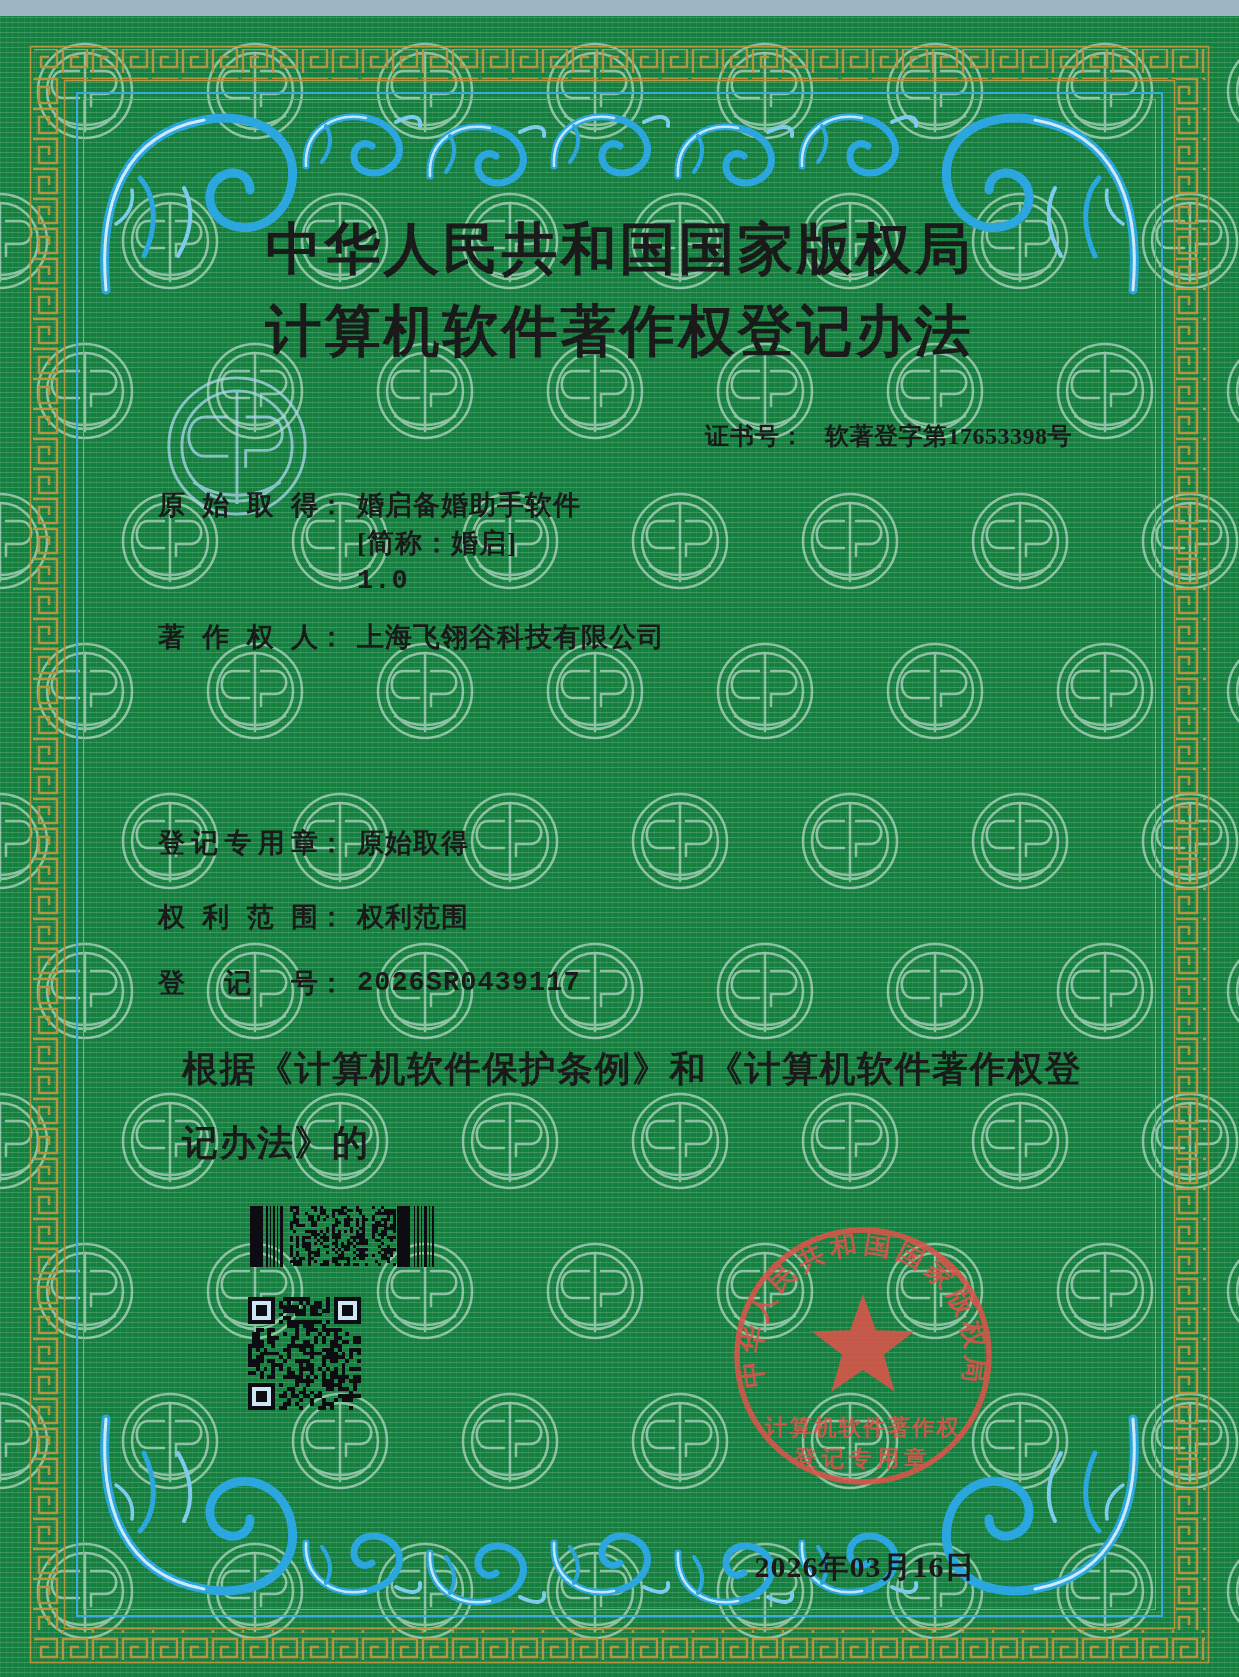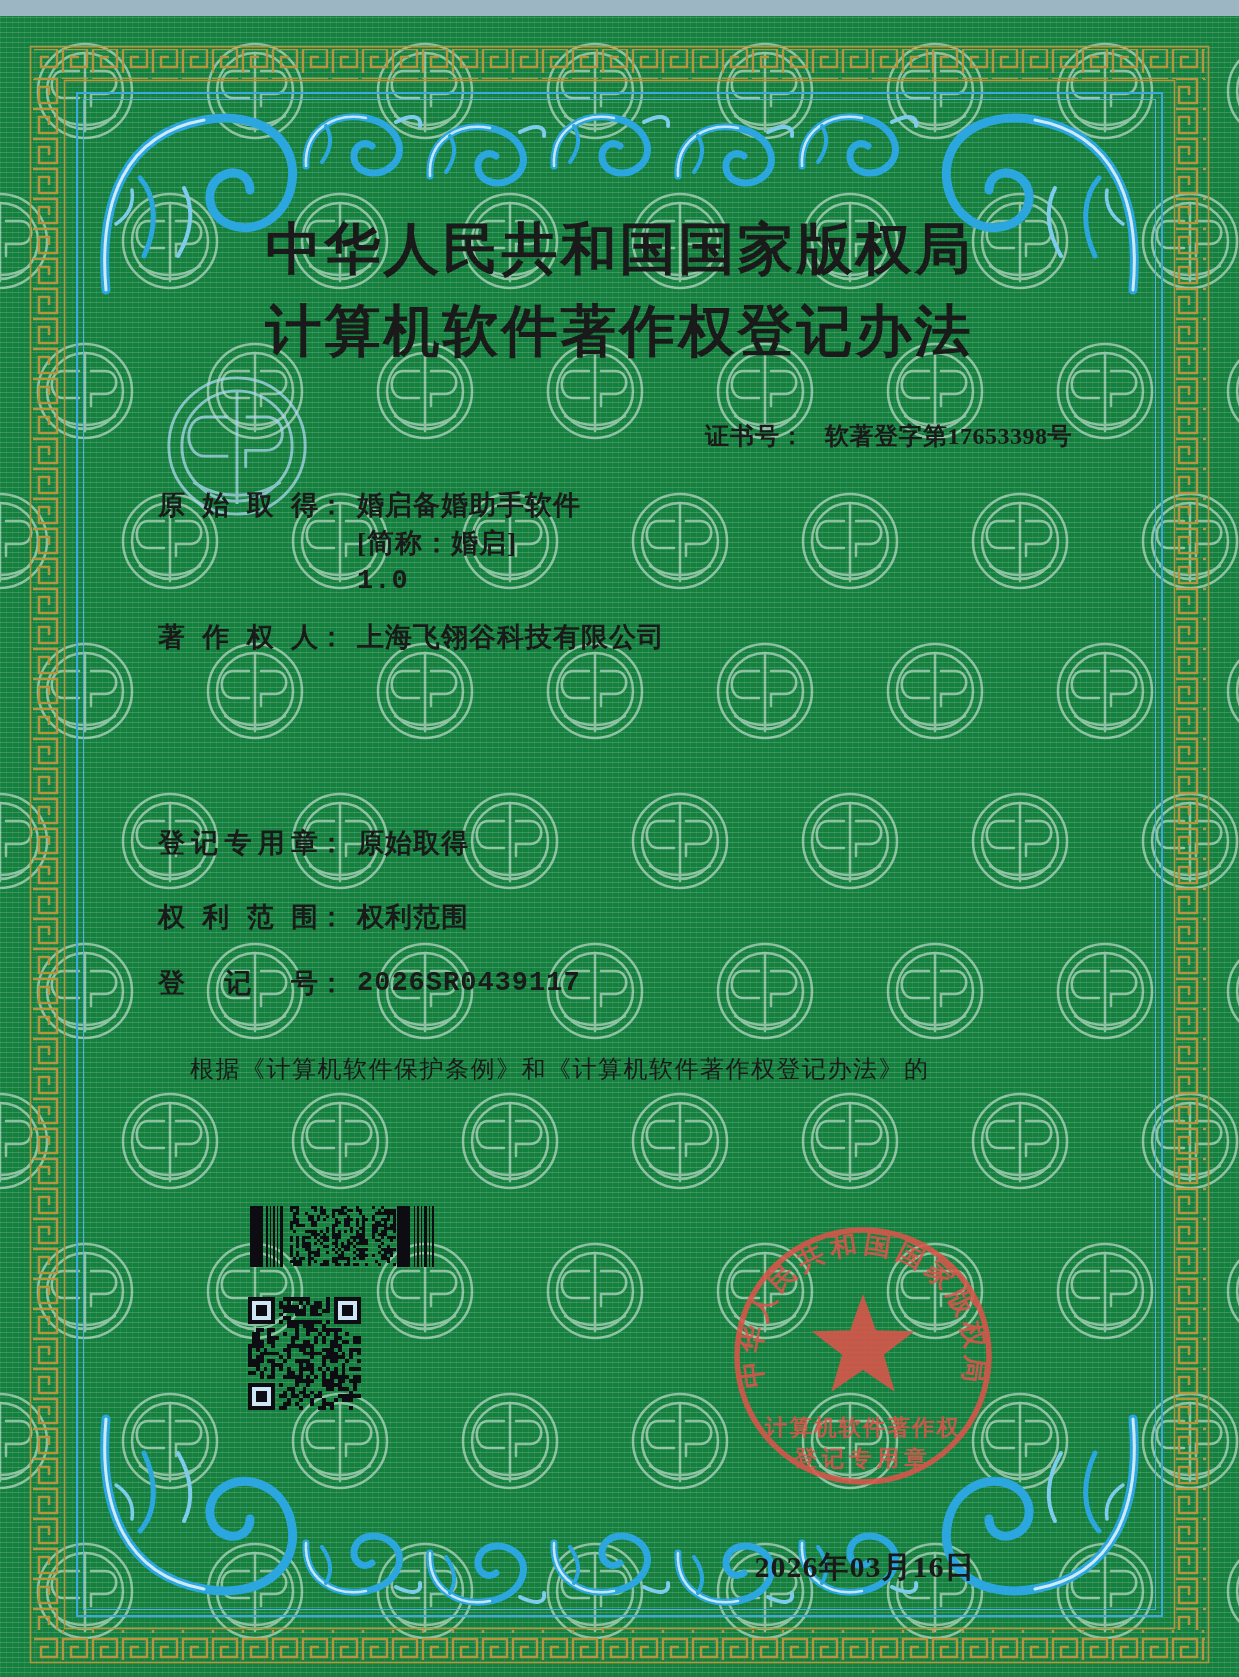--- a/index.html
+++ b/index.html
@@ -23,21 +23,21 @@
   .certno{position:absolute;top:404px;left:705px;display:flex;align-items:baseline;
     font-size:24px;font-weight:700;}
   .certno .lbl{letter-spacing:1px;}
   .certno .val{margin-left:20px;letter-spacing:0.5px;}
   .frow{position:absolute;left:158px;display:flex;align-items:flex-start;
     font-size:27px;font-weight:700;line-height:38px;}
   .flabel{display:inline-block;width:160px;text-align:justify;text-align-last:justify;}
   .fcolon{display:inline-block;width:27px;}
   .fvalue{margin-left:12px;letter-spacing:1px;}
   .mono{font-family:"Liberation Mono","DejaVu Sans Mono",monospace;font-weight:700;}
-  .bodytext{position:absolute;left:158px;width:964px;font-size:24px;font-weight:400;
+  .bodytext{position:absolute;left:150px;width:964px;font-size:36px;font-weight:700;
     letter-spacing:1.5px;line-height:74px;}
   .bodytext .indent{padding-left:32px;}
   .datewrap{position:absolute;left:715px;top:1531px;width:300px;text-align:center;
     font-size:30px;font-weight:700;letter-spacing:1px;}
   .stamp{position:absolute;left:723px;top:1200px;width:280px;height:280px;}
   .barcode{position:absolute;left:250px;top:1188px;width:185px;height:64px;}
   .qrcode{position:absolute;left:248px;top:1281px;width:113px;height:113px;}
   svg text{font-family:"Liberation Serif","DejaVu Serif",serif;}
 </style>
 </head>

